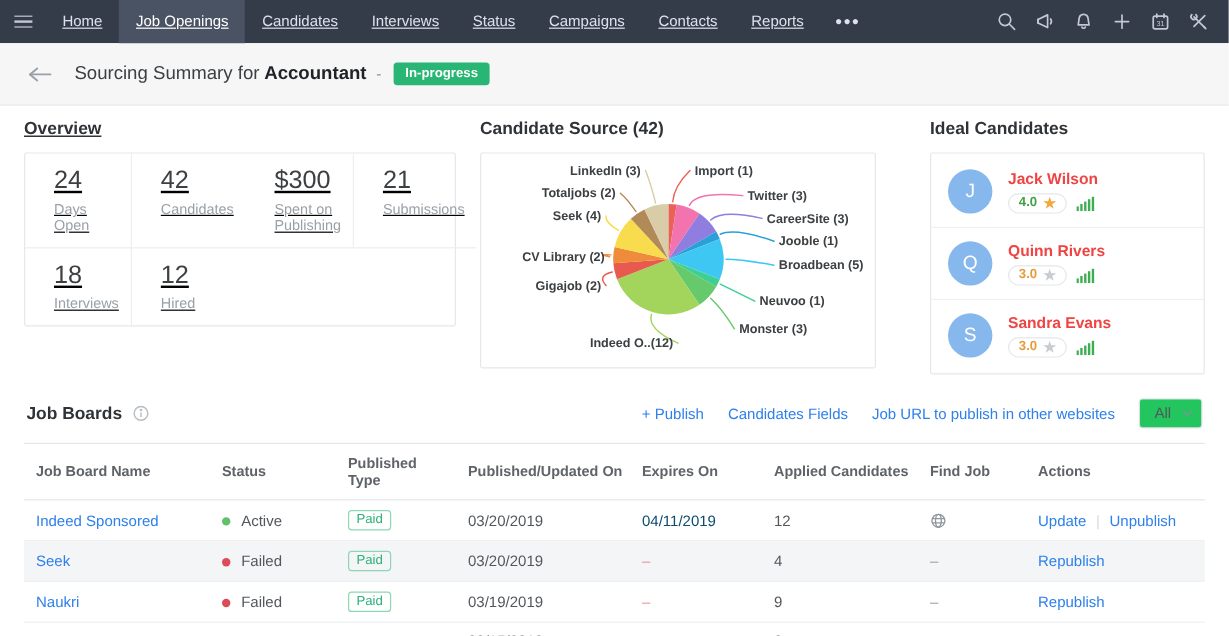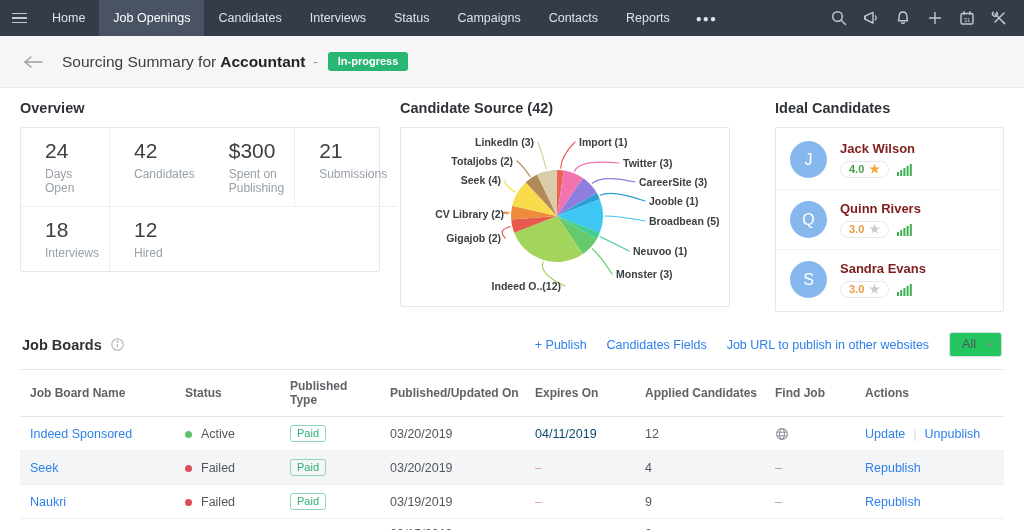--- a/index.html
+++ b/index.html
@@ -3,59 +3,59 @@
 <meta charset="utf-8">
 <style>
   * { box-sizing: border-box; margin: 0; padding: 0; }
   html,body { width:1024px; height:530px; overflow:hidden; background:#fff;
     font-family:"Liberation Sans", sans-serif; }
 
   
   .topnav { height:36px; background:#343c4a; display:flex; align-items:stretch; }
   .hamburger { width:38px; display:flex; flex-direction:column; justify-content:center; align-items:center; gap:3px; cursor:pointer; }
   .hamburger span { display:block; width:15px; height:1.6px; background:#c3c9d4; }
-  .nav-item { display:flex; align-items:center; padding:0 14px; color:#dde2ea; font-size:12.5px; cursor:pointer; }
+  .nav-item { display:flex; align-items:center; padding:0 14px; color:#dde2ea; font-size:12.5px; cursor:pointer;text-decoration:underline; }
   .nav-item.active { background:#4a5363; color:#fff; }
   .nav-more { display:flex; align-items:center; padding:0 12px; color:#dde2ea; font-size:10px; letter-spacing:1px; cursor:pointer; }
   .nav-icons { margin-left:auto; display:flex; align-items:center; gap:6px; padding-right:12px; }
   .nicon { width:26px; height:26px; display:flex; align-items:center; justify-content:center; cursor:pointer; }
   .nicon svg { stroke:#c3c9d4; fill:none; stroke-width:1.4; stroke-linecap:round; stroke-linejoin:round; }
 
   
   .page-header { height:52px; background:#f6f6f7; border-bottom:1px solid #e7e8ea; display:flex; align-items:center; padding:0 22px; }
   .back { margin-right:18px; cursor:pointer; display:flex; align-items:center; }
   .back svg { stroke:#9aa0a8; fill:none; stroke-width:1.6; stroke-linecap:round; stroke-linejoin:round; }
   .title { font-size:15.5px; color:#3c4043; }
   .title b { color:#1f2327; font-weight:bold; margin-left:4px; }
   .sep { color:#8a8f96; font-size:13px; margin:0 10px 0 8px; }
   .badge { background:#29b573; color:#fff; font-size:11px; font-weight:bold; padding:3px 10px 4px; border-radius:3px; }
 
   
   .panels { display:flex; padding:12px 20px 0; }
   .section-title { font-size:14.5px; font-weight:bold; color:#2f3337; margin-bottom:11px; display:flex; align-items:center; }
   .panel-box { border:1px solid #e6e7ea; border-radius:2px; background:#fff; }
 
-  .overview-sec { width:360px; }
+  .overview-sec { width:360px;text-decoration:underline; }
   .stats-grid { display:grid; grid-template-columns:1fr 1fr 1fr 1fr; }
   .stat { padding:11px 10px 11px 24px; border-bottom:1px solid #eceef0; }
   .stat:nth-child(odd) { border-right:1px solid #eceef0; }
   .stat:nth-child(5), .stat:nth-child(6) { border-bottom:none; }
   .stat-value { font-size:21px; color:#3c4043; }
   .stat-label { font-size:12px; color:#98a0a8; margin-top:4px; }
 
   .chart-sec { width:330px; margin-left:20px; }
   .chart-box { height:180px; position:relative; }
   .pie-label { font-size:10.5px; font-weight:bold; fill:#3c4043; }
 
   .ideal-sec { width:229px; margin-left:45px; }
   .ideal-box { padding:2px 0; }
   .cand { display:flex; align-items:center; gap:13px; padding:11px 14px; }
   .cand + .cand { border-top:1px solid #f0f1f3; }
   .avatar { width:37px; height:37px; border-radius:50%; background:#86b8ed; color:#fff; font-size:16px; display:flex; align-items:center; justify-content:center; flex-shrink:0; }
-  .cand-name { font-size:13px; font-weight:bold; color:#7f1d1d; }
+  .cand-name { font-size:13px; font-weight:bold; color:#ef4444; }
   .cand-meta { display:flex; align-items:center; gap:8px; margin-top:5px; }
   .rating-pill { display:inline-flex; align-items:center; gap:5px; border:1px solid #e4e7ea; border-radius:11px; padding:1px 8px 2px; font-size:11px; font-weight:bold; background:#fff; }
   .rv-green { color:#43a047; } .rv-orange { color:#e79c3c; }
   .star { font-size:12px; line-height:1; } .star.filled { color:#f3a83c; } .star.gray { color:#c7ccd1; }
   .bars svg { display:block; }
 
   
   .jb-header { display:flex; align-items:center; padding:20px 22px 12px; }
   .info-icon { margin-left:8px; display:flex; cursor:pointer; }
   .info-icon svg { stroke:#b7bcc2; fill:none; stroke-width:1.2; }

